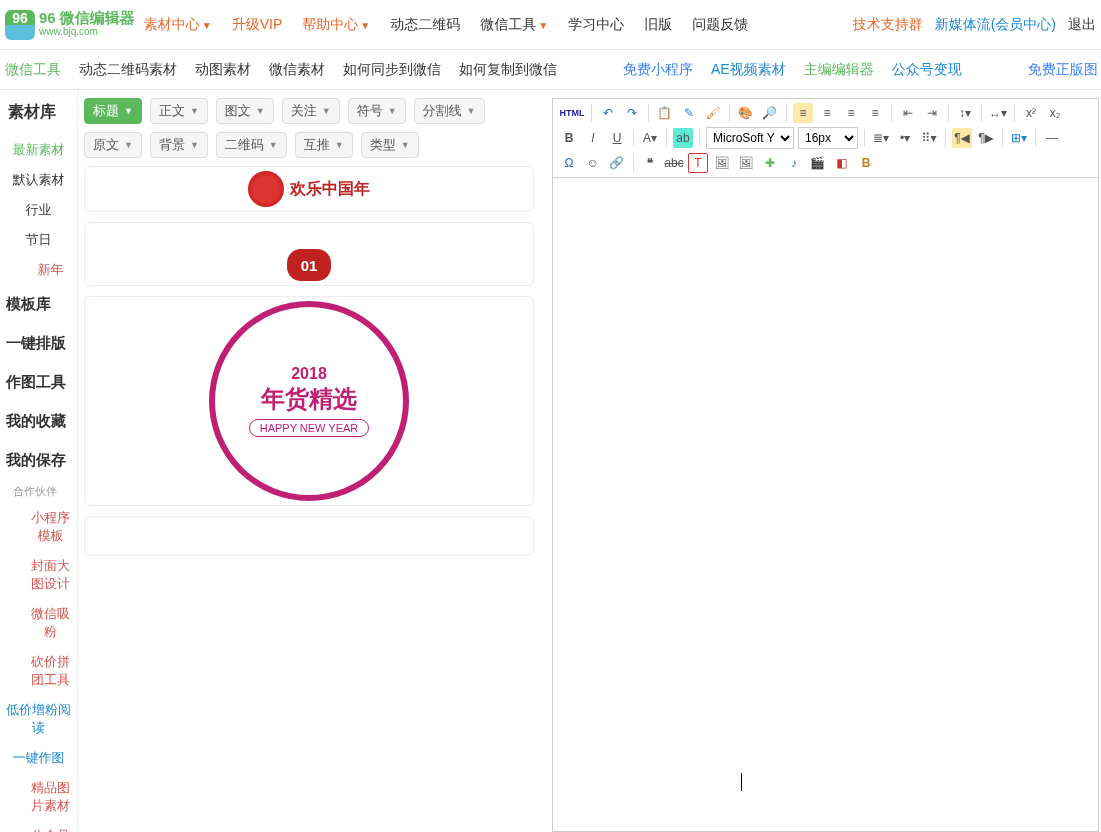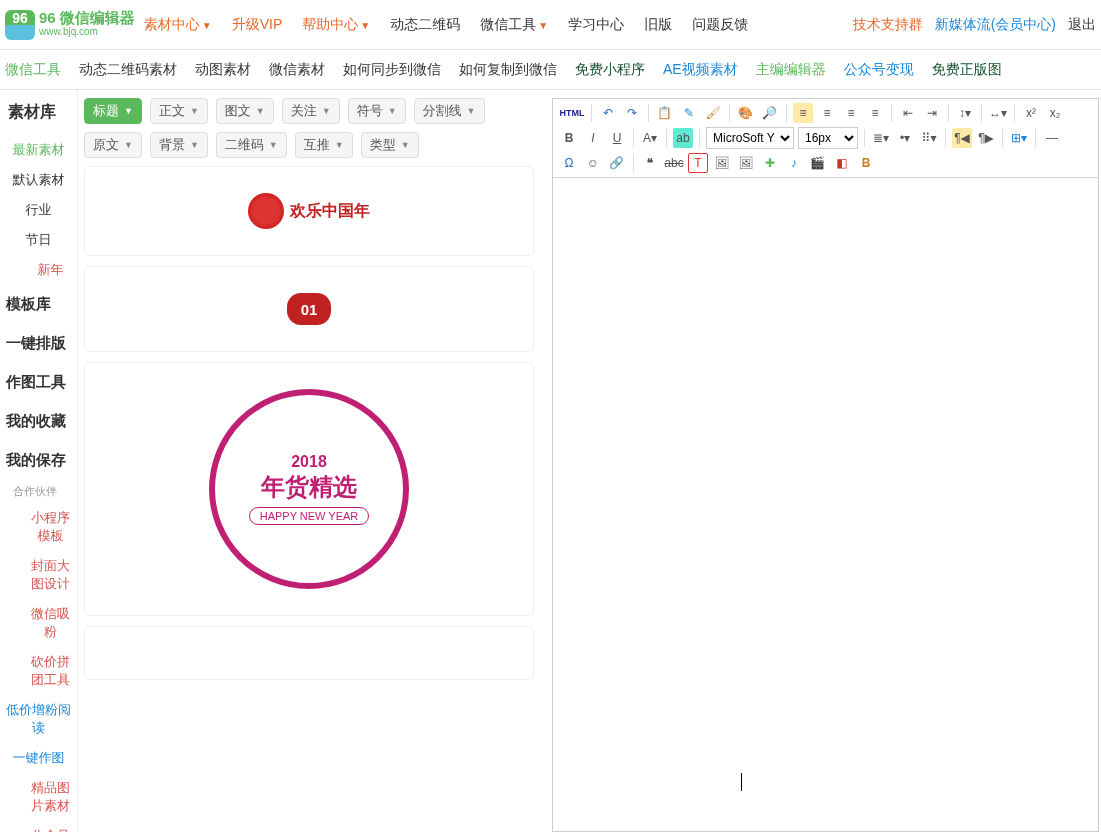--- a/index.html
+++ b/index.html
@@ -19,21 +19,21 @@
 .topnav .chev { margin-left:2px; font-size:10px; color:#ea6928; }
 .top-right { display: flex; gap: 12px; align-items: center; }
 .top-right .r1 { color: #ea6928; cursor:pointer;}
 .top-right .r2 { color: #1b88d8; cursor:pointer;}
 .top-right .r3 { color: #333; cursor:pointer;}
 
 
 .subnav { display: flex; align-items: center; height: 40px; border-bottom: 1px solid #e5e5e5; padding: 0 5px; gap: 18px; }
 .subnav .sitem { color: #333; cursor: pointer; font-size:14px; white-space:nowrap;}
 .subnav .sitem.act { color: #5cb85c; }
-.subnav .sitem.red { color: #14532d; }
+.subnav .sitem.red { color: #3b82f6; margin-left: 48px; }
 .subnav .sitem.blu { color: #1b88d8; }
 .subnav .sitem.grn { color: #5cb85c; }
 
 
 .main { display: flex; height: calc(100% - 90px); }
 
 
 .left-sidebar { width: 78px; border-right: 1px solid #eee; display:flex; flex-direction:column; overflow:hidden;}
 .ls-title { font-weight: bold; font-size: 16px; padding: 12px 8px; }
 .ls-item { font-size: 13px; padding: 6px 4px; text-align:center; cursor:pointer; color:#333; }
@@ -44,24 +44,24 @@
 .ls-sub { font-size:11px; color:#999; padding:4px 13px;}
 
 
 .center { width: 468px; display:flex; flex-direction:column; padding:8px 4px 0 6px;}
 .filter-row { display:flex; gap:8px; margin-bottom:8px; }
 .filter-btn { background:#f5f5f5; border:1px solid #ddd; border-radius:4px; padding:3px 8px; font-size:13px; cursor:pointer; display:flex; align-items:center; gap:2px; color:#555;}
 .filter-btn.active { background:#5cb85c; color:#fff; border-color:#5cb85c; }
 .filter-btn .car { font-size:9px; color:#888; margin-left:3px;}
 .filter-btn.active .car { color:#fff;}
 .mat-list { flex:1; overflow-y:auto; padding-right:8px;}
-.mat-card { border:1px solid #eee; border-radius:6px; margin-bottom:10px; padding:26px; display:flex; align-items:center; justify-content:center; flex-direction:column;}
+.mat-card { border:1px solid #eee; border-radius:6px; margin-bottom:10px; padding:4px; display:flex; align-items:center; justify-content:center; flex-direction:column;}
 .mc1-txt { color:#c02121; font-weight:bold; font-size:16px; display:flex; align-items:center; gap:6px;}
 .mc1-ico { width:36px; height:36px; border-radius:50%; background: radial-gradient(#d33 50%, #b00); position:relative;}
-.mc2-badge { background:#c02121; color:#fff; font-weight:bold; width:44px; height:32px; display:flex; align-items:center; justify-content:center; border-radius:14px; font-size:15px;}
+.mc2-badge { background:#c02121; color:#fff; font-weight:bold; width:44px; height:32px; display:flex; align-items:center; justify-content:center; border-radius:14px; font-size:15px;margin-top:22px;}
 .mc3 { text-align:center; }
 .mc3-bags { display:flex; gap:8px; justify-content:center; align-items:flex-end;}
 .bag { background:#c02121; border-radius:50% 50% 40% 40%; width:48px; height:54px; position:relative;}
 .bag.big { width:86px; height:96px;}
 .bag::after { content:"福"; position:absolute; top:50%; left:50%; transform:translate(-50%,-50%); color:#fff; background:#a00; width:24px; height:24px; border-radius:50%; line-height:24px; font-size:12px;}
 .bag.big::after { width:36px; height:36px; line-height:36px; font-size:18px;}
 .mc3-t1 { color:#c02121; font-weight:bold; font-size:24px; margin-top:8px; }
 .mc3-t2 { color:#c02121; font-size:11px; letter-spacing:1px;}
 .mc4 { text-align:center;}
 .mc4-ring { width:200px; height:200px; border:6px solid #c02073; border-radius:50%; margin:0 auto; display:flex; flex-direction:column; align-items:center; justify-content:center;}

